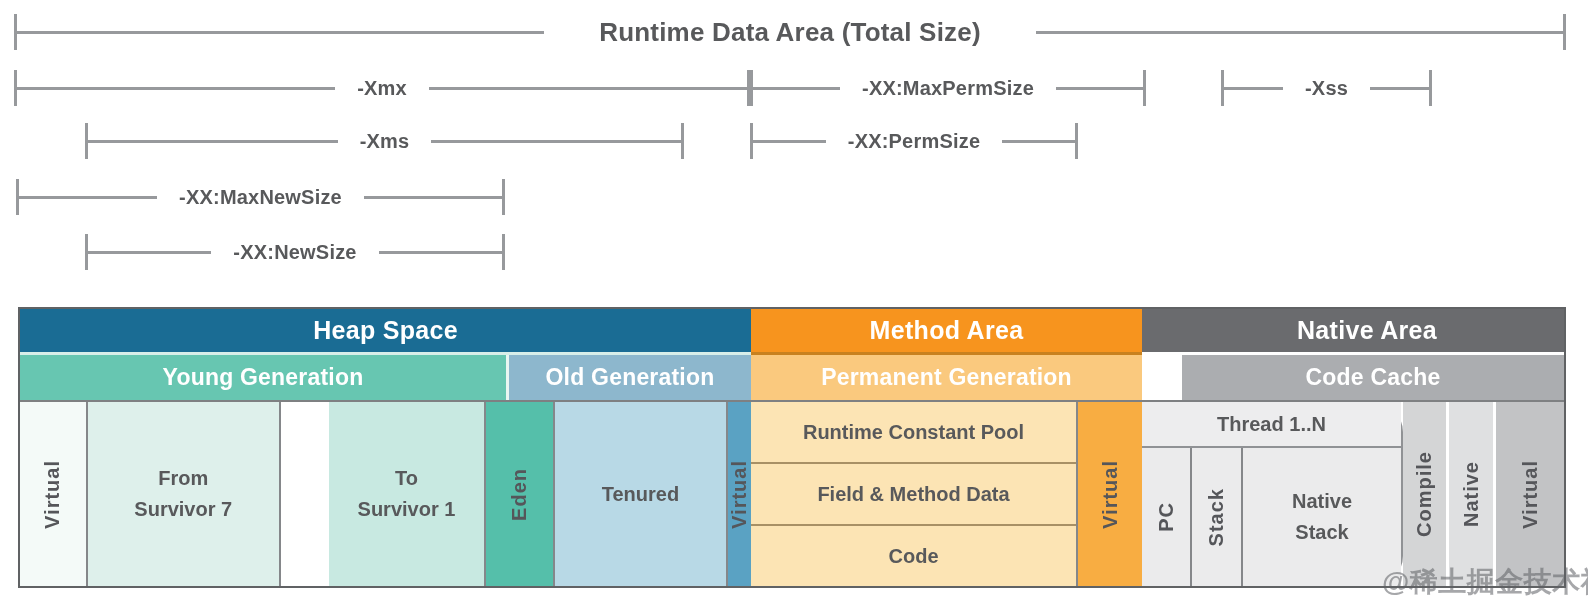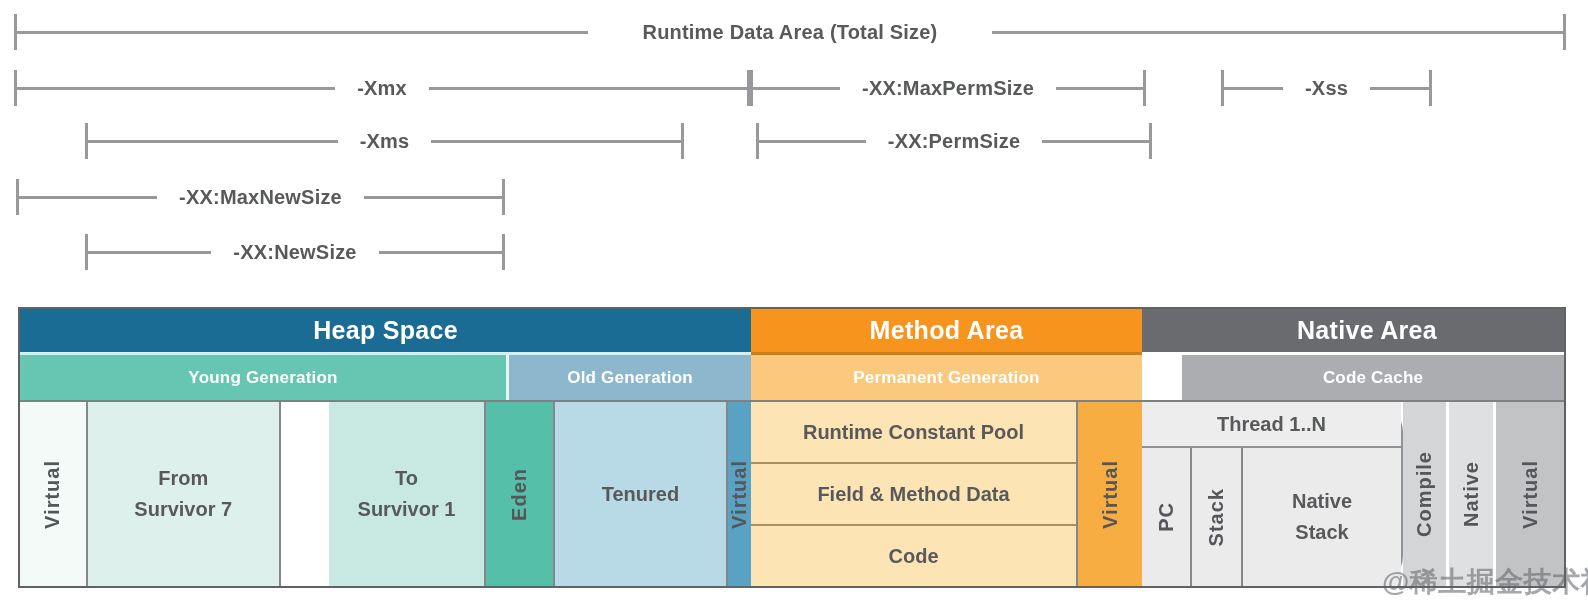--- a/index.html
+++ b/index.html
@@ -11,46 +11,46 @@
   }
 
   
   .bracket { position:absolute; display:flex; align-items:center; height:36px; }
   .bracket .tick { display:block; width:3px; height:100%; background:#97999c; flex:none; }
   .bracket .line { display:block; flex:1; height:3px; background:#97999c; min-width:8px; }
   .bracket .blabel {
     flex:none; padding:0 22px; font-size:20px; font-weight:bold;
     color:#58595b; white-space:nowrap; letter-spacing:0.2px;
   }
-  .bracket.big .blabel { font-size:20px; padding:0 55px; }
+  .bracket.big .blabel { font-size:26px; padding:0 55px; }
 
   #br-runtime  { left:14px;   top:14px;  width:1552px; }
   #br-xmx      { left:14px;   top:70px;  width:736px; }
   #br-maxperm  { left:750px;  top:70px;  width:396px; }
   #br-xss      { left:1194px; top:70px;  width:211px;margin-left:27px; }
   #br-xms      { left:85px;   top:123px; width:599px; }
-  #br-permsize { left:750px;  top:123px; width:396px;margin-left:6px; }
+  #br-permsize { left:750px;  top:123px; width:328px; }
   #br-maxnew   { left:16px;   top:179px; width:489px; }
   #br-newsize  { left:85px;   top:234px; width:420px; }
 
   
   #memtable {
     position:absolute; left:18px; top:307px; width:1548px; height:281px;
     display:flex; border:2px solid #606264; background:#fff;
   }
   .section { display:flex; flex-direction:column;justify-content:center; }
   #sec-heap   { width:731px; }
   #sec-method { width:391px; }
   #sec-native { flex:1; }
 
   .h1 { height:46px; display:flex; align-items:center; justify-content:center; }
   .h1 span { color:#fff; font-size:25px; font-weight:bold; letter-spacing:0.3px; }
   .h2row { display:flex; height:45px; }
   .h2 { display:flex; align-items:center; justify-content:center; }
-  .h2 span { color:#fff; font-size:17px; font-weight:bold; letter-spacing:0.2px; }
+  .h2 span { color:#fff; font-size:23px; font-weight:bold; letter-spacing:0.2px; }
 
   .heapbg   { background:#1a6c94; border-bottom:3px solid #d8eee9; }
   .youngbg  { background:#67c6b1; width:489px; border-right:3px solid #e9f6f2; }
   .oldbg    { background:#8db7cd; flex:1; }
   .methodbg { background:#f7941e; border-bottom:3px solid #c8811f; }
   .permbg   { background:#fac97e; width:100%; }
   .nativebg { background:#6a6b6e; border-bottom:3px solid #ffffff;padding-left:28px; }
   .cachebg  { background:#abadb0; width:100%;margin-left:40px; }
 
   .body { flex:1; display:flex; border-top:2px solid #7e8082; }

